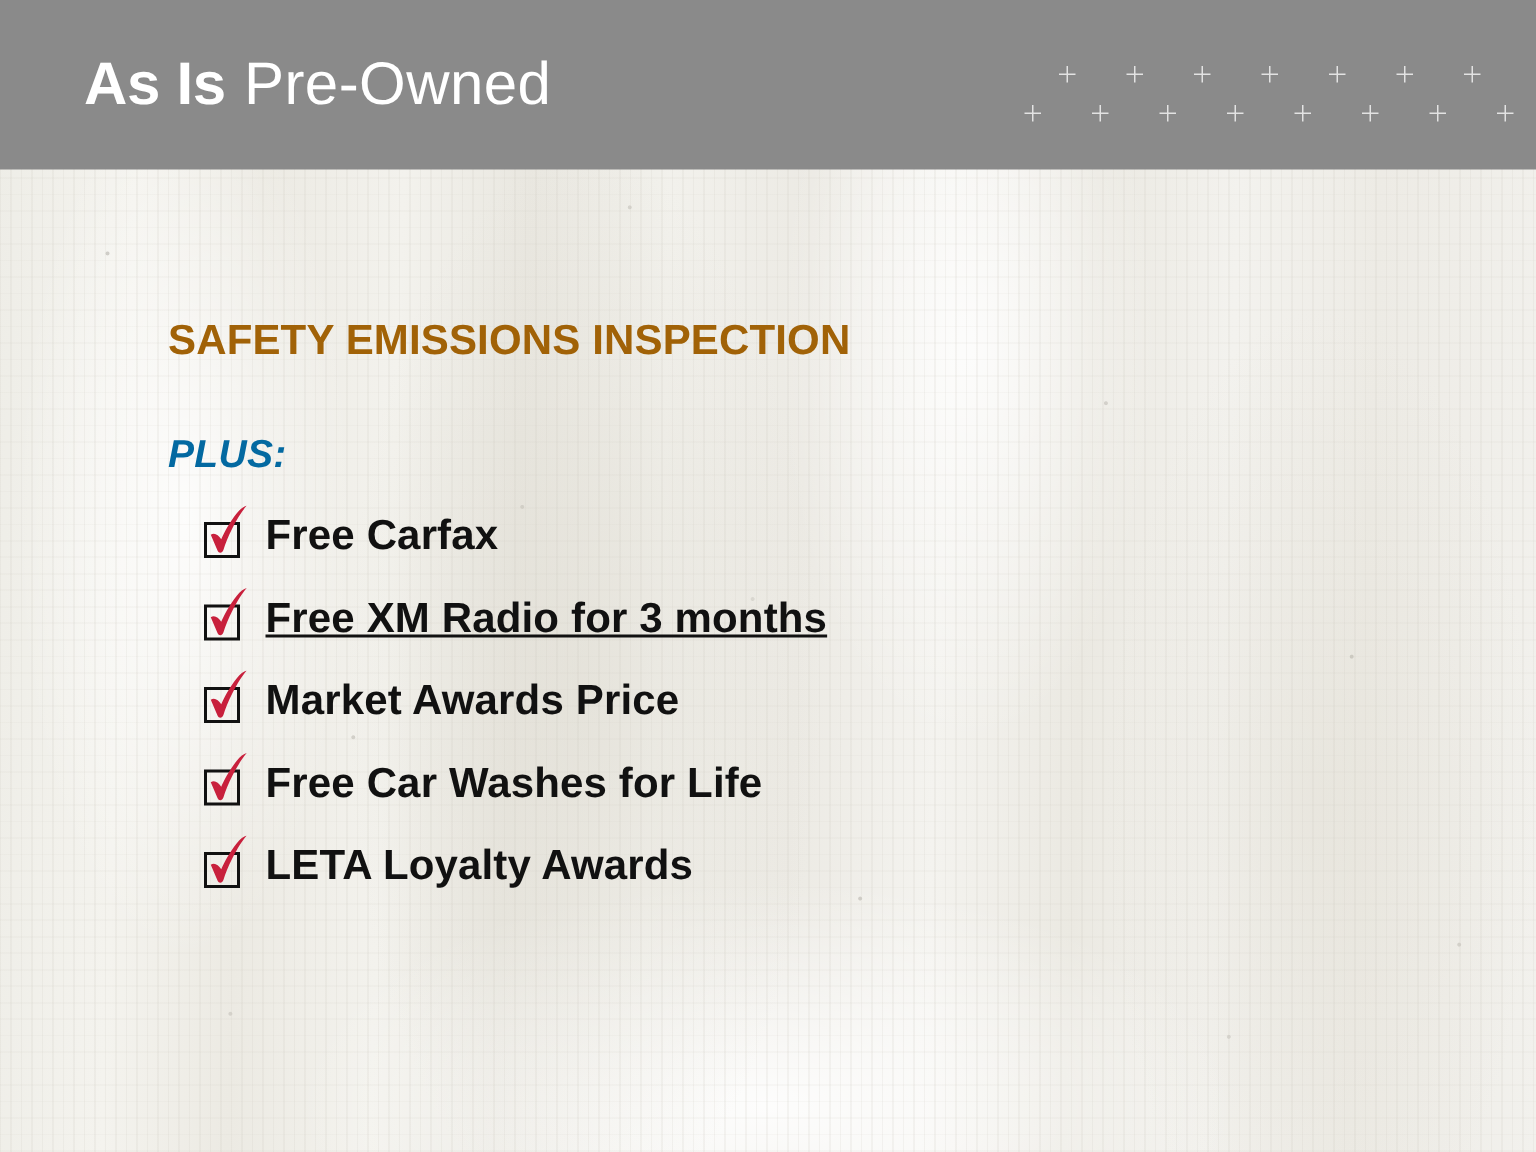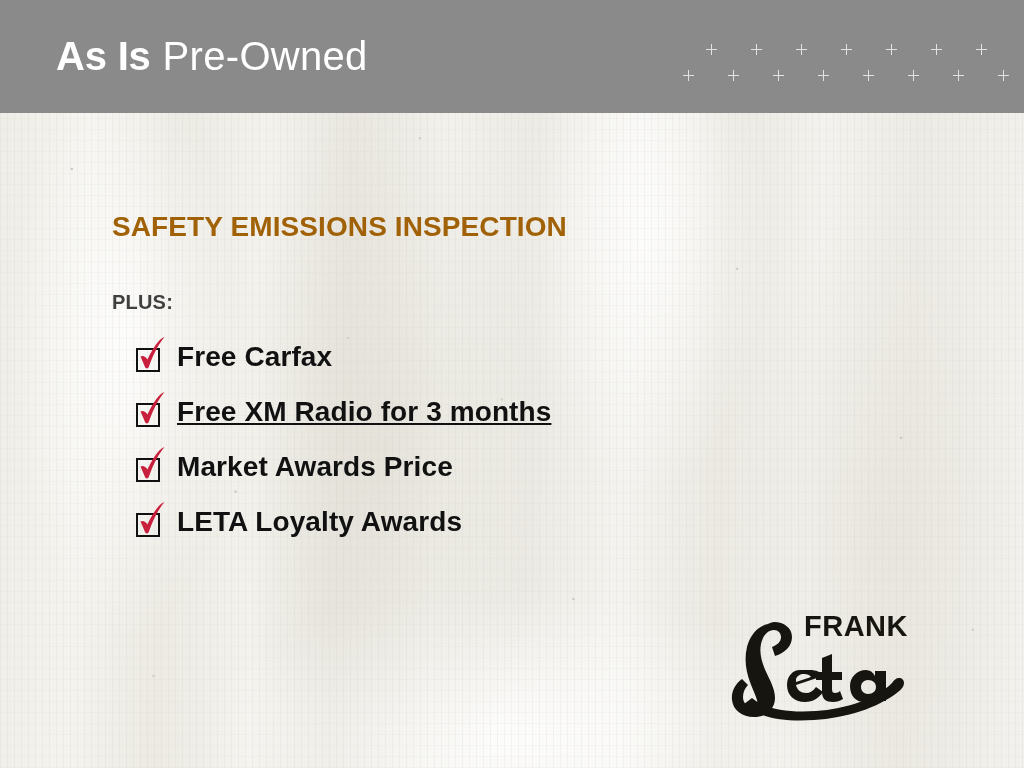--- a/index.html
+++ b/index.html
@@ -150,26 +150,27 @@
   }
   #heading-safety {
     font-size: 28px;
     font-weight: 700;
     color: #a16207;
     letter-spacing: 0.1px;
     line-height: 34px;
     margin: 0;
   }
   #heading-plus {
-    font-size: 20px;
+    font-size: 26px;
     font-weight: 800;
-    color: #404040;
+    color: #0369a1;
     letter-spacing: 0.2px;
     line-height: 32px;
     margin: 42px 0 0 0;
+    font-style: italic;
   }
 
   #checklist {
     list-style: none;
     margin: 17px 0 0 0;
     padding: 0;
   }
   .check-item {
     position: relative;
     display: flex;
@@ -294,66 +295,29 @@
           </span>
           <span class="check-label" style="color: rgb(17, 17, 17);">Market Awards Price</span>
         </li>
         <li class="check-item">
           <span class="check-box-wrap">
             <span class="check-box" style="border-color: rgb(17, 17, 17);"></span>
             <span class="check-mark"><svg width="30" height="34" viewBox="0 0 30 34" xmlns="http://www.w3.org/2000/svg">
                 <path d="M3.5 19.5 C6 18 8.5 19.5 10.5 22.5 C12 19 16 11 21 5 C23 2.4 25.5 0.6 27.5 0 C24.5 3.5 21 9 18 15 C15.2 20.6 13.2 25.6 12 29.5 C11.2 31.8 9 32.2 8 30 C6.6 26.8 5.2 23.2 3.5 19.5 Z" fill="#c8203c"></path>
               </svg></span>
           </span>
+          <span class="check-label" style="color: rgb(17, 17, 17);">Free Car Washes for Life</span>
+        </li>
+        <li class="check-item">
+          <span class="check-box-wrap">
+            <span class="check-box" style="border-color: rgb(17, 17, 17);"></span>
+            <span class="check-mark"><svg width="30" height="34" viewBox="0 0 30 34" xmlns="http://www.w3.org/2000/svg">
+                <path d="M3.5 19.5 C6 18 8.5 19.5 10.5 22.5 C12 19 16 11 21 5 C23 2.4 25.5 0.6 27.5 0 C24.5 3.5 21 9 18 15 C15.2 20.6 13.2 25.6 12 29.5 C11.2 31.8 9 32.2 8 30 C6.6 26.8 5.2 23.2 3.5 19.5 Z" fill="#c8203c"></path>
+              </svg></span>
+          </span>
           <span class="check-label" style="color: rgb(17, 17, 17);">LETA Loyalty Awards</span>
         </li>
       </ul>
 
   </div>
 
-  <div id="logo">
-    <svg width="212" height="118" viewBox="0 0 212 118" xmlns="http://www.w3.org/2000/svg">
-      <g fill="#16150f">
-
-        <text id="logo-frank-text" x="98" y="32" font-family="'Liberation Sans', sans-serif" font-size="29" font-weight="700" letter-spacing="0.5">FRANK</text>
-
-        <path d="M62 20 C52 22 44 31 41 43 C38 55 40 67 44 78
-                 C47 86 50 92 51 96
-                 C52 100 50 103 46 103
-                 C41 103 37 99 37 93
-                 C37 88 39 84 42 81
-                 L36 75 C29 80 25 88 26 96
-                 C27 106 36 113 48 113
-                 C60 113 69 105 69 94
-                 C69 87 66 80 62 72
-                 C56 60 53 49 55 40
-                 C57 31 62 26 68 26
-                 C72 26 75 29 75 33
-                 C75 38 71 41 66 43
-                 L69 52 C79 49 86 42 86 33
-                 C86 24 78 18 68 18 C66 18 64 19 62 20 Z"></path>
-
-        <path d="M94 66 C87 66 81 72 81 81 C81 91 88 98 99 98
-                 C107 98 113 94 117 88 L110 83 C107 87 104 89 100 89
-                 C95 89 91 86 90 81 L117 72 C115 68 110 66 104 66
-                 C101 66 97 66 94 66 Z
-                 M90 75 C91 72 94 70 98 70 C101 70 104 71 105 73 L90 78 Z"></path>
-
-        <path d="M126 50 L116 54 L116 68 L110 68 L110 76 L116 76 L116 88
-                 C116 95 120 98 127 98 C131 98 134 97 137 95 L134 87
-                 C133 88 131 89 129 89 C127 89 126 88 126 85 L126 76
-                 L136 76 L136 68 L126 68 L126 50 Z"></path>
-
-        <path d="M160 66 C151 66 144 73 144 82 C144 92 150 98 158 98
-                 C163 98 167 96 169 92 L169 97 L180 97 L180 67 L169 67 L169 72
-                 C167 68 164 66 160 66 Z
-                 M162 76 C167 76 170 79 170 83 C170 87 167 90 162 90
-                 C158 90 155 87 155 83 C155 79 158 76 162 76 Z"></path>
-
-        <path d="M38 100 C52 114 78 118 108 116 C140 114 172 104 192 88
-                 C196 85 198 82 198 79 C198 76 196 74 193 74
-                 C190 74 188 76 186 79
-                 C170 95 140 105 110 107 C82 109 58 105 46 94 Z"></path>
-      </g>
-    </svg>
-  </div>
 
 </div>
 
 </body></html>

